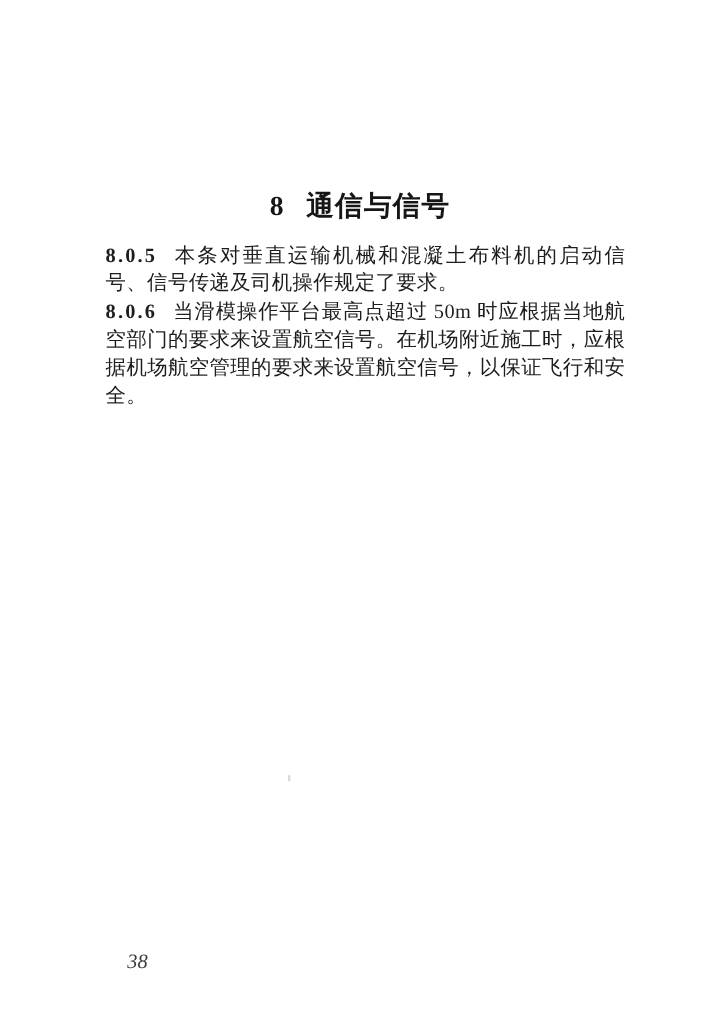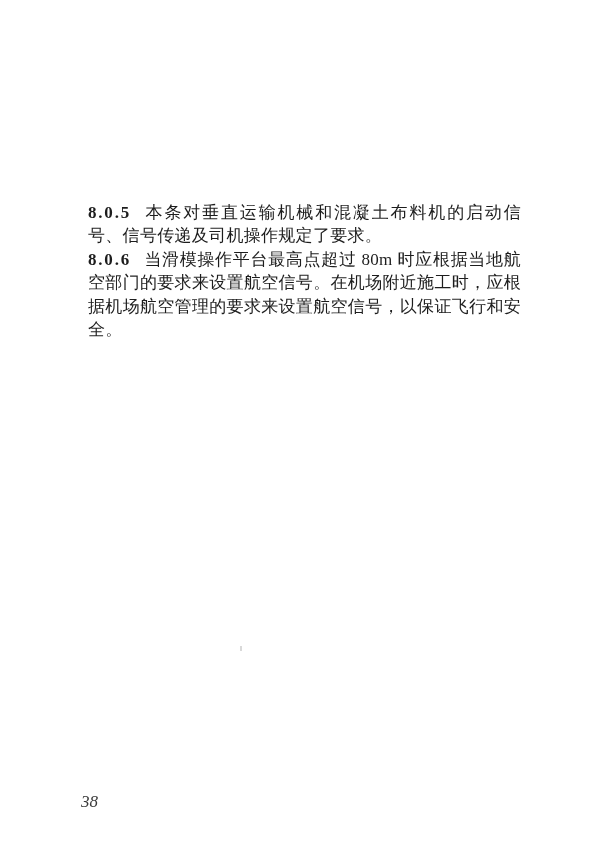--- a/index.html
+++ b/index.html
@@ -46,51 +46,54 @@
     color: #1d1d1d;
   }
   .clause-num {
     font-weight: bold;
     letter-spacing: 1.8px;
     margin-right: 13px;
     white-space: nowrap;
   }
   .page-number {
     position: absolute;
-    left: 81px;
+    left: 106px;
     top: 792px;
     font-size: 17px;
     font-style: italic;
     color: #3a3a3a;
   }
   .scan-speck {
     position: absolute;
     left: 240px;
     top: 646px;
     width: 2px;
     height: 5px;
     background: #c9c9c9;
     opacity: 0.7;
   }
 </style>
 </head>
 <body>
 
 <div class="page">
 
+  <h1 class="chapter-heading">
+    <span class="chapter-number">8</span><span class="chapter-title">通信与信号</span>
+  </h1>
 
   <div class="content">
 
 
 
 
 
     <p class="clause"><span class="clause-num">8.0.5</span><span>本条对垂直运输机械和混凝土布料机的启动信号、信号传递及司机操作规定了要求。</span></p>
 
-    <p class="clause"><span class="clause-num">8.0.6</span><span>当滑模操作平台最高点超过 80m 时应根据当地航空部门的要求来设置航空信号。在机场附近施工时，应根据机场航空管理的要求来设置航空信号，以保证飞行和安全。</span></p>
+    <p class="clause"><span class="clause-num">8.0.6</span><span>当滑模操作平台最高点超过 50m 时应根据当地航空部门的要求来设置航空信号。在机场附近施工时，应根据机场航空管理的要求来设置航空信号，以保证飞行和安全。</span></p>
 
   </div>
 
   <div class="scan-speck"></div>
 
   <div class="page-number">38</div>
 
 </div>
 
 </body></html>

